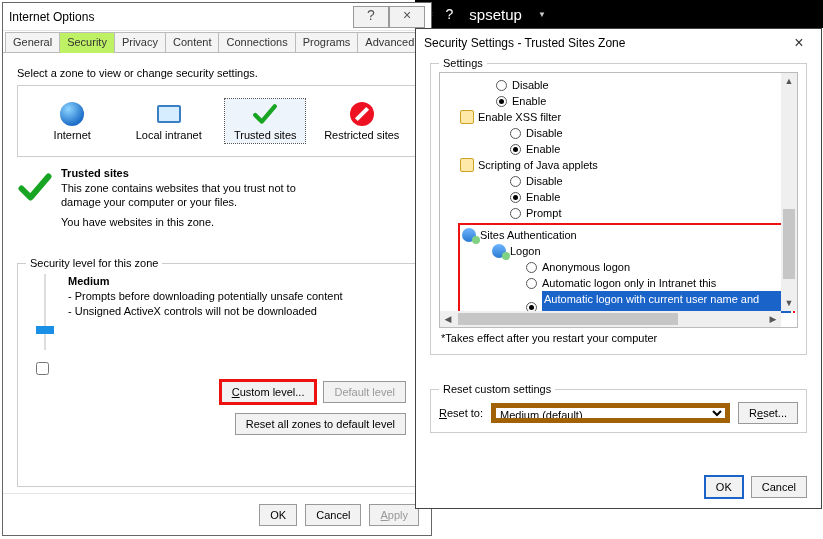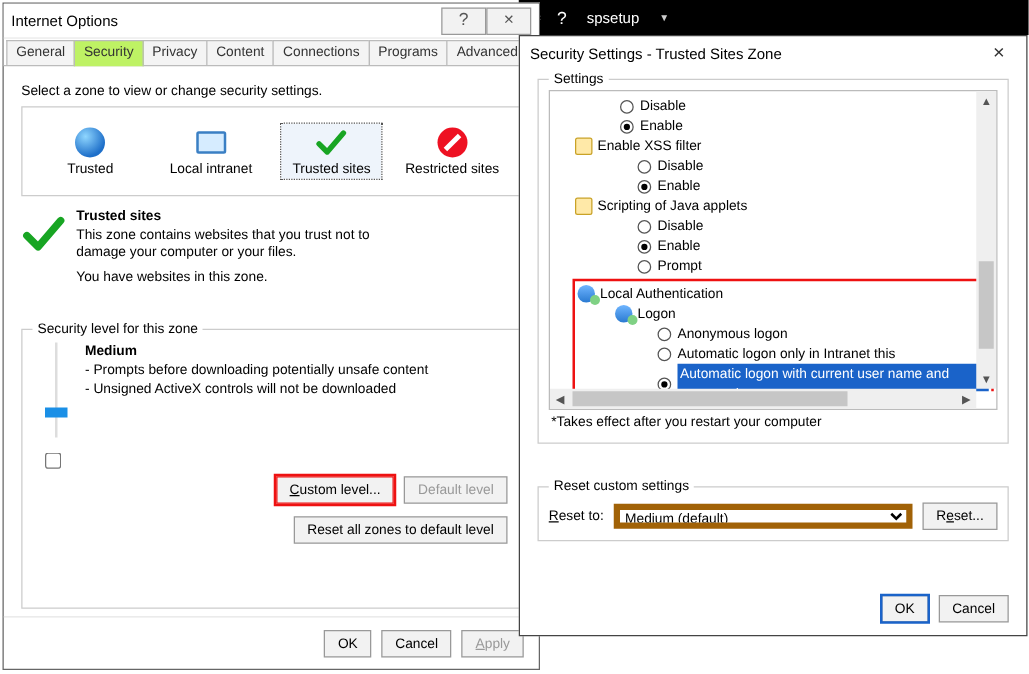--- a/index.html
+++ b/index.html
@@ -19,21 +19,21 @@
     height: 28px;
     background: #000;
     display: flex;
     align-items: center;
     padding: 0 6px;
     gap: 12px;
     color: #fff;
     z-index: 1;
   }
   .topbar .gear, .topbar .help { font-size: 14px; cursor: pointer; }
-  .topbar .user { font-size: 12px; padding: 0 4px; }
+  .topbar .user { font-size: 15px; padding: 0 4px; }
   .topbar .drop { font-size: 8px; color:#ccc; }
 
   
   .io-window {
     position: absolute;
     left: 2px; top: 2px;
     width: 430px; height: 534px;
     border: 1px solid #666;
     background: #fff;
     display: flex; flex-direction: column;
@@ -272,21 +272,21 @@
     <div class="tab">Advanced</div>
   </div>
 
   <div class="io-body">
     <div class="zone-prompt">Select a zone to view or change security settings.</div>
     <div class="zone-box">
       <div class="zone-item">
         <div class="zone-icon">
             <div class="globe"></div>
           </div>
-        <div>Trusted</div>
+        <div>Internet</div>
       </div>
       <div class="zone-item">
         <div class="zone-icon">
             <div class="monitor"></div>
           </div>
         <div>Local intranet</div>
       </div>
       <div class="zone-item selected">
         <div class="zone-icon">
           <svg class="check-svg" viewBox="0 0 24 24">
@@ -390,21 +390,21 @@
                 <span class="lbl">Enable</span>
               </div>
             <div class="radio">
                 <span class="dot"></span>
                 <span class="lbl">Prompt</span>
               </div>
           </div>
           <div class="ua-redbox">
             <div class="cat">
                 <span class="ico users"></span>
-                <span>Local Authentication</span>
+                <span>Sites Authentication</span>
               </div>
             <div class="sub">
               <div class="cat" style="margin-left:0">
                   <span class="ico users"></span>
                   <span>Logon</span>
                 </div>
               <div class="sub">
                 <div class="radio">
                     <span class="dot"></span>
                     <span class="lbl">Anonymous logon</span>

